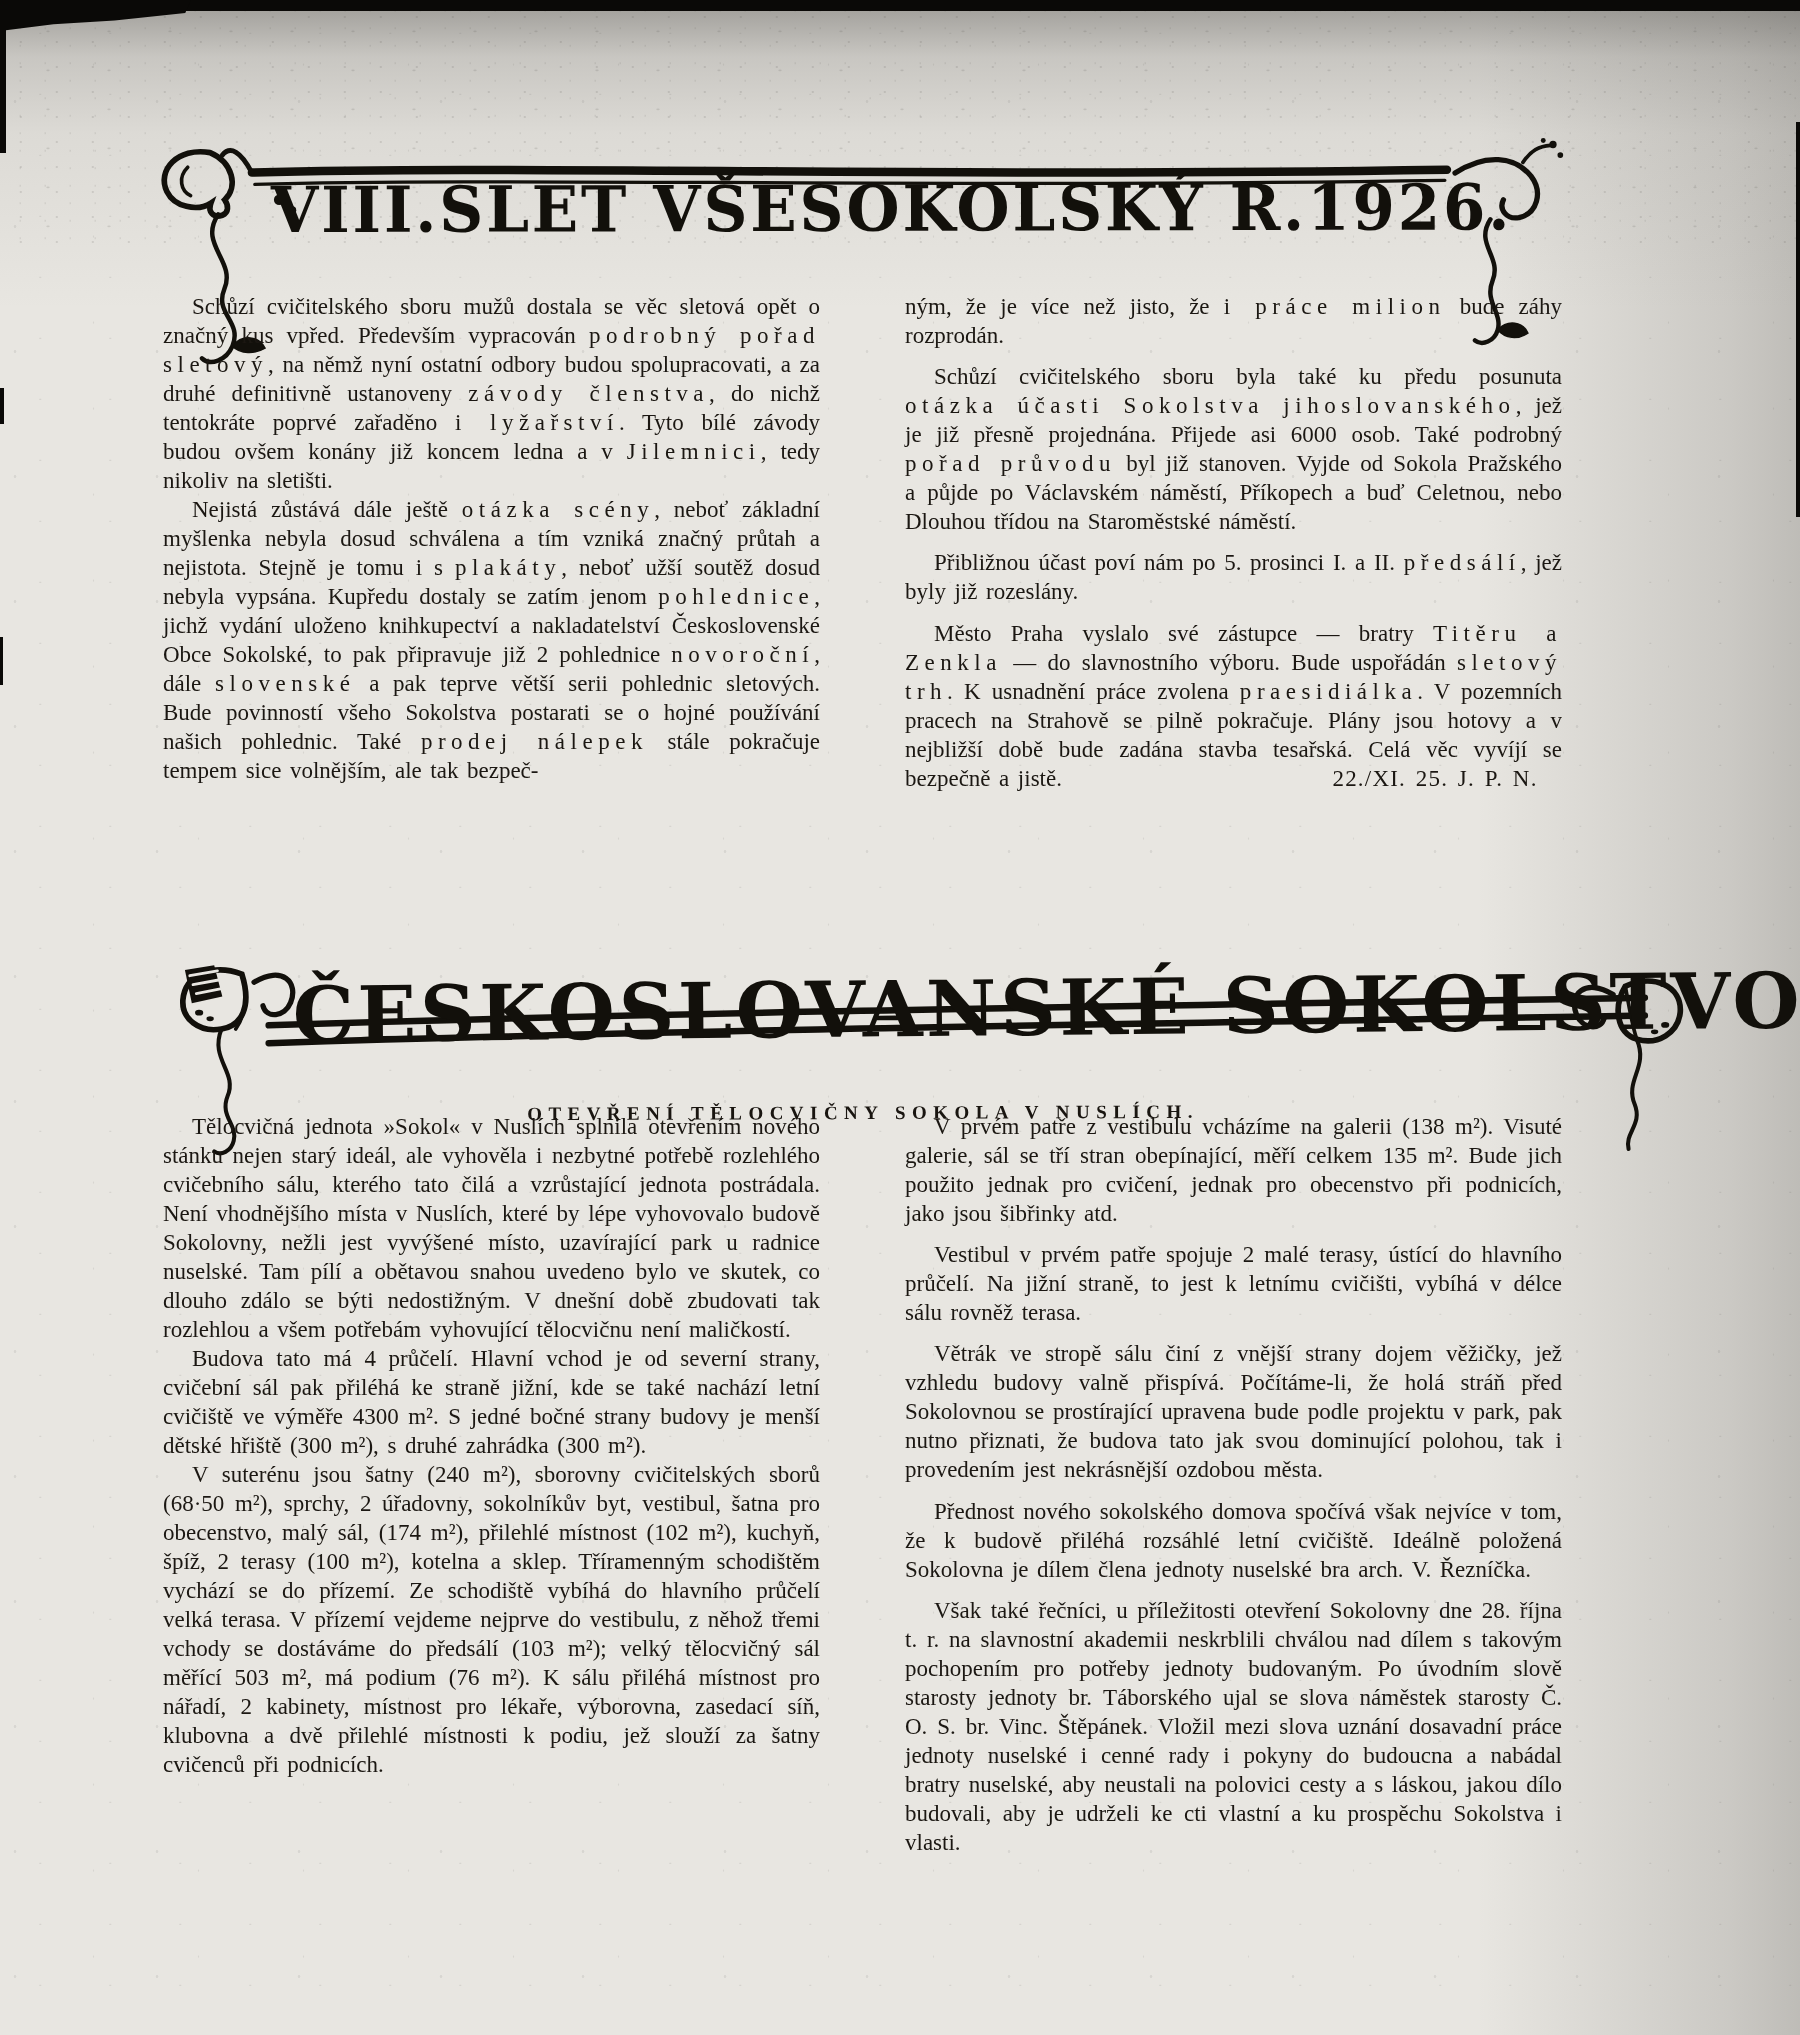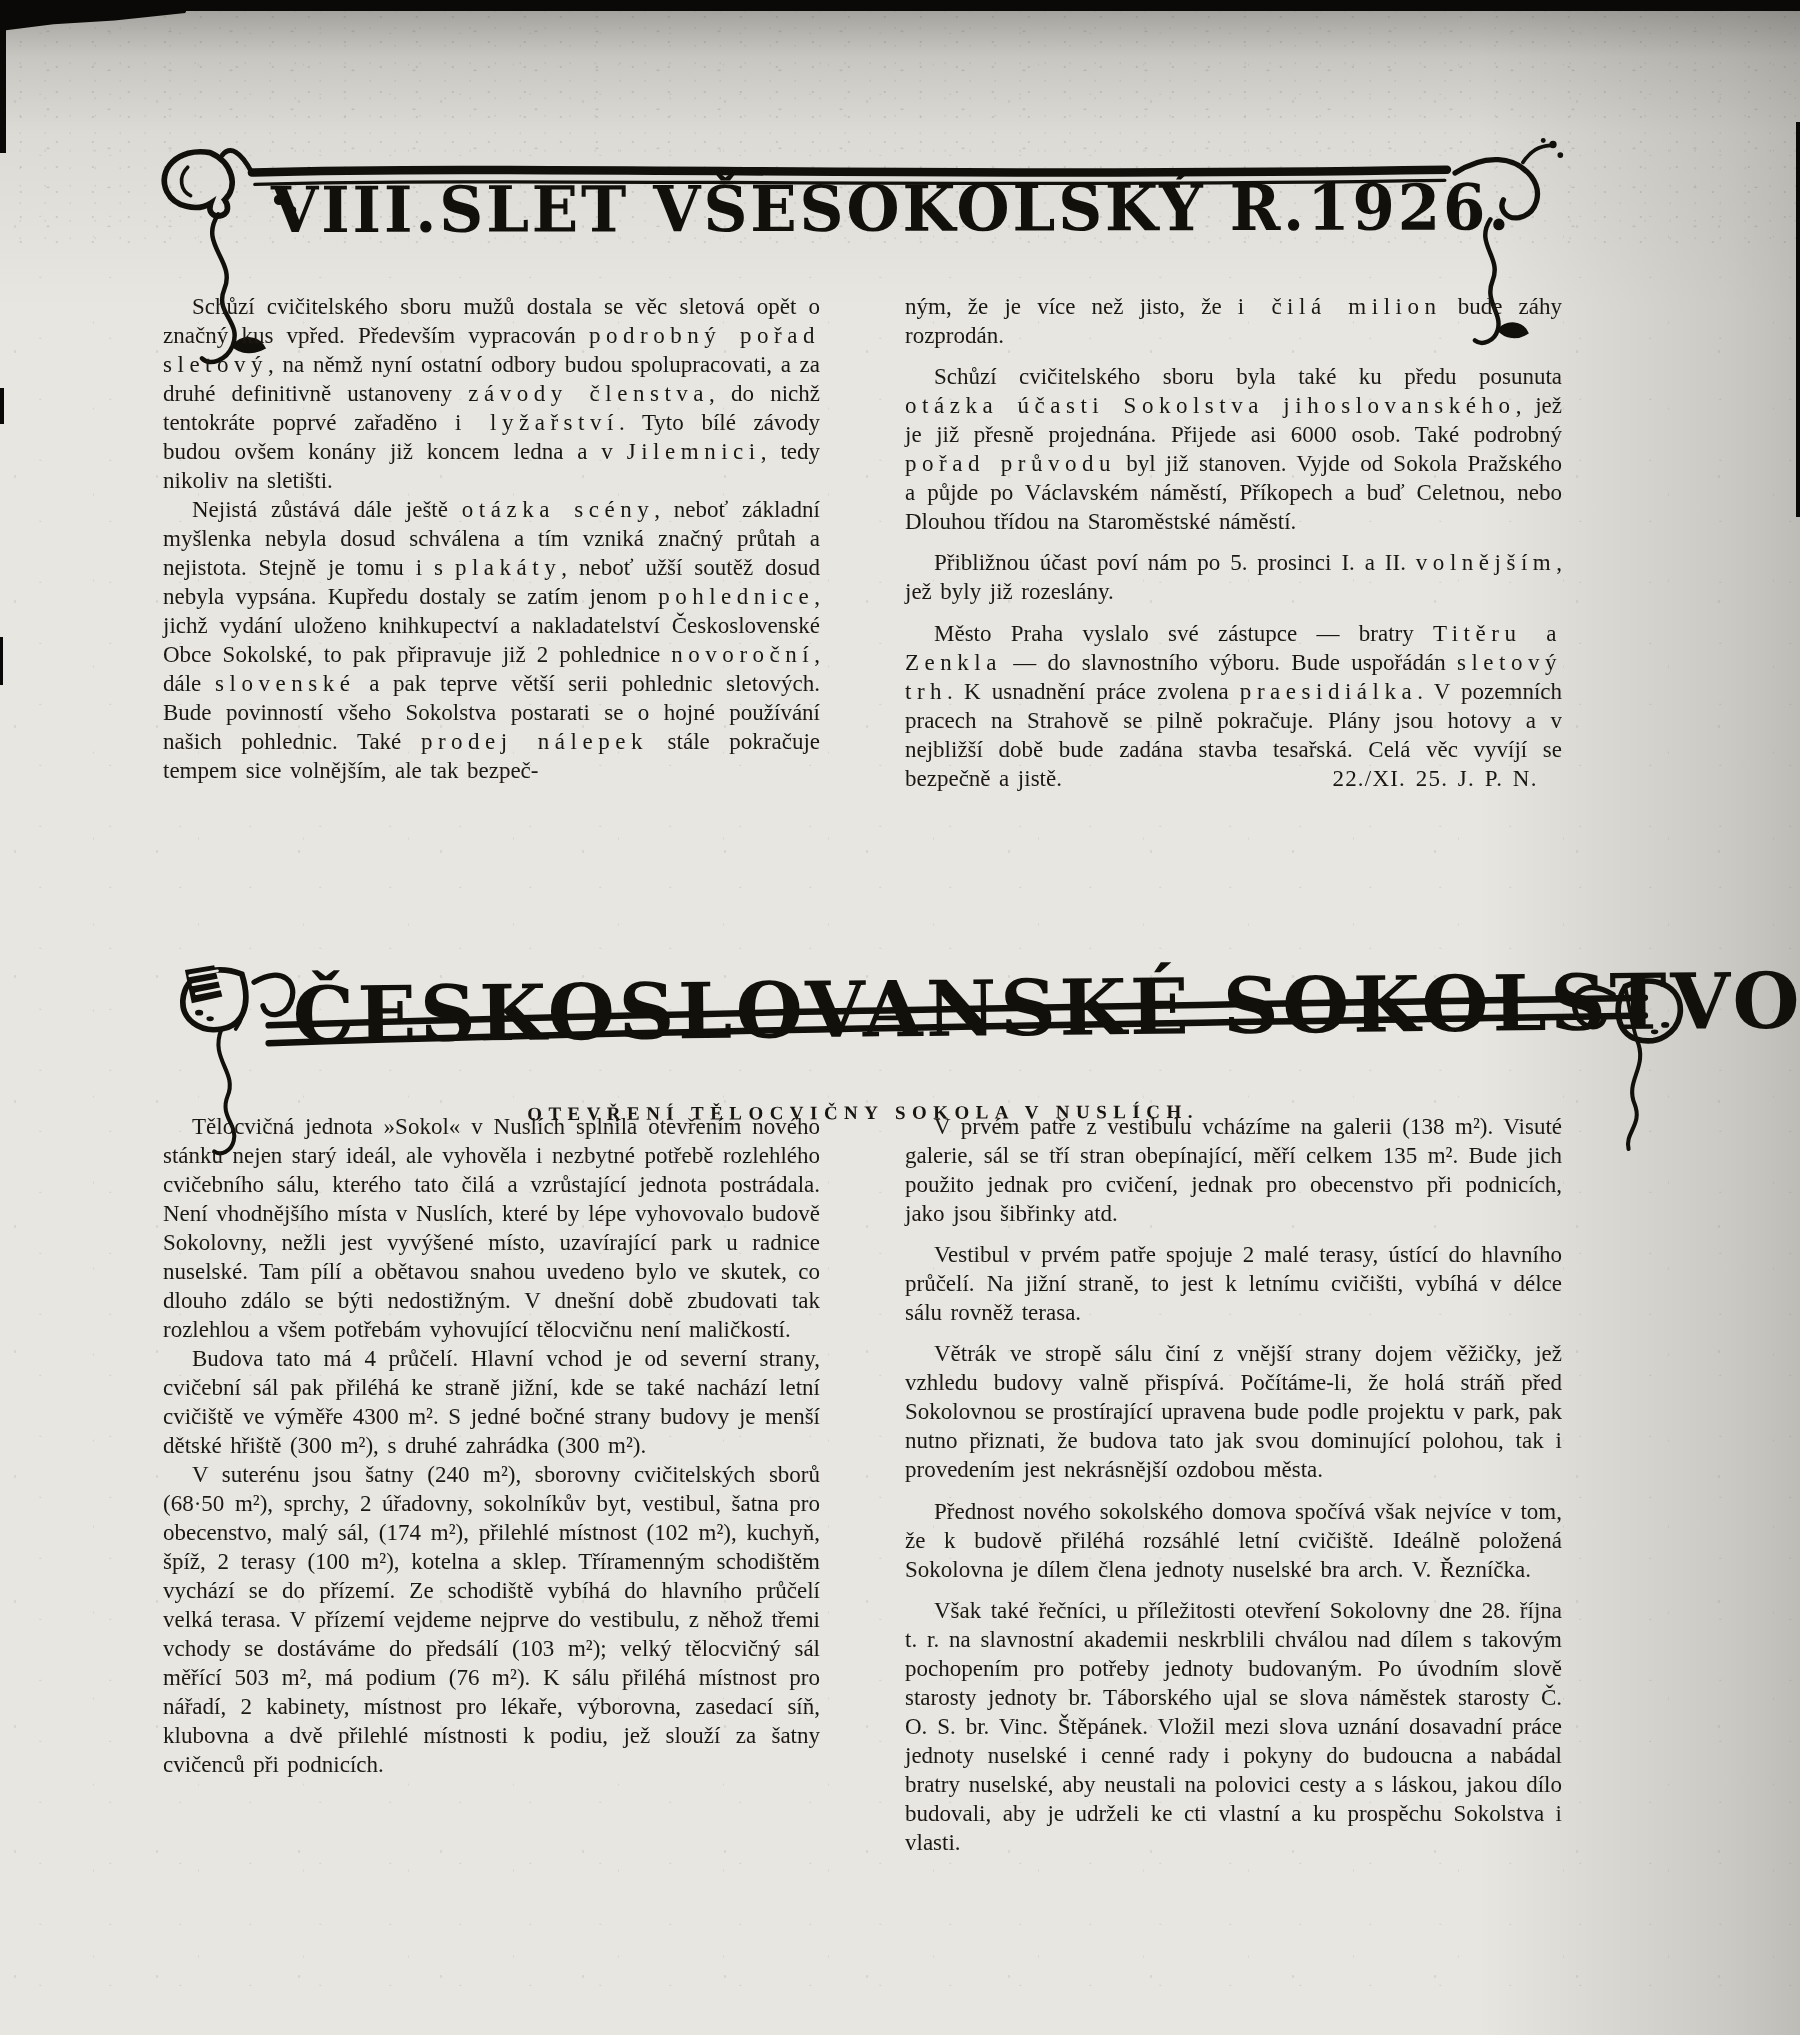--- a/index.html
+++ b/index.html
@@ -112,23 +112,23 @@
   </svg>
   <h1>VIII.SLET VŠESOKOLSKÝ R.1926.</h1>
 </header>
 
 <main id="s1cols" class="cols">
   <div class="col">
       <p><span>Schůzí cvičitelského sboru mužů dostala se věc sletová opět o značný kus vpřed. Především vypracován </span><span class="sp">podrobný pořad sletový</span><span>, na němž nyní ostatní odbory budou spolupracovati, a za druhé definitivně ustanoveny </span><span class="sp">závody členstva</span><span>, do nichž tentokráte poprvé zařaděno </span><span class="sp">i lyžařství</span><span>. Tyto bílé závody budou ovšem konány již koncem ledna a v </span><span class="sp">Jilemnici</span><span>, tedy nikoliv na sletišti.</span></p>
       <p><span>Nejistá zůstává dále ještě </span><span class="sp">otázka scény</span><span>, neboť základní myšlenka nebyla dosud schválena a tím vzniká značný průtah a nejistota. Stejně je tomu i s </span><span class="sp">plakáty</span><span>, neboť užší soutěž dosud nebyla vypsána. Kupředu dostaly se zatím jenom </span><span class="sp">pohlednice</span><span>, jichž vydání uloženo knihkupectví a nakladatelství Československé Obce Sokolské, to pak připravuje již 2 pohlednice </span><span class="sp">novoroční</span><span>, dále </span><span class="sp">slovenské</span><span> a pak teprve větší serii pohlednic sletových. Bude povinností všeho Sokolstva postarati se o hojné používání našich pohlednic. Také </span><span class="sp">prodej nálepek</span><span> stále pokračuje tempem sice volnějším, ale tak bezpeč-</span></p>
     </div>
   <div class="col">
-      <p class="noind"><span>ným, že je více než jisto, že </span><span class="sp">i čilá milion</span><span> bude záhy rozprodán.</span></p>
+      <p class="noind"><span>ným, že je více než jisto, že </span><span class="sp">i práce milion</span><span> bude záhy rozprodán.</span></p>
       <p class="gap"><span>Schůzí cvičitelského sboru byla také ku předu posunuta </span><span class="sp">otázka účasti Sokolstva jihoslovanského</span><span>, jež je již přesně projednána. Přijede asi 6000 osob. Také podrobný </span><span class="sp">pořad průvodu</span><span> byl již stanoven. Vyjde od Sokola Pražského a půjde po Václavském náměstí, Příkopech a buď Celetnou, nebo Dlouhou třídou na Staroměstské náměstí.</span></p>
-      <p class="gap"><span>Přibližnou účast poví nám po 5. prosinci I. a II. </span><span class="sp">volnějším</span><span>, jež byly již rozeslány.</span></p>
+      <p class="gap"><span>Přibližnou účast poví nám po 5. prosinci I. a II. </span><span class="sp">předsálí</span><span>, jež byly již rozeslány.</span></p>
       <p class="gap"><span>Město Praha vyslalo své zástupce — bratry </span><span class="sp">Titěru a Zenkla</span><span> — do slavnostního výboru. Bude uspořádán </span><span class="sp">sletový trh</span><span>. K usnadnění práce zvolena </span><span class="sp">praesidiálka</span><span>. V pozemních pracech na Strahově se pilně pokračuje. Plány jsou hotovy a v nejbližší době bude zadána stavba tesařská. Celá věc vyvíjí se bezpečně a jistě.</span><span class="sig">22./XI. 25. J. P. N.</span></p>
     </div>
 </main>
 
 <header id="m2">
   <svg width="1563" height="244" viewBox="0 0 3840 600">
     <g stroke="#12100b" fill="none" stroke-linecap="round">
 
       <path d="M268,168 C1400,132 2600,118 3652,100" stroke-width="16"></path>
       <path d="M268,212 C1400,176 2600,162 3652,144" stroke-width="16"></path>

